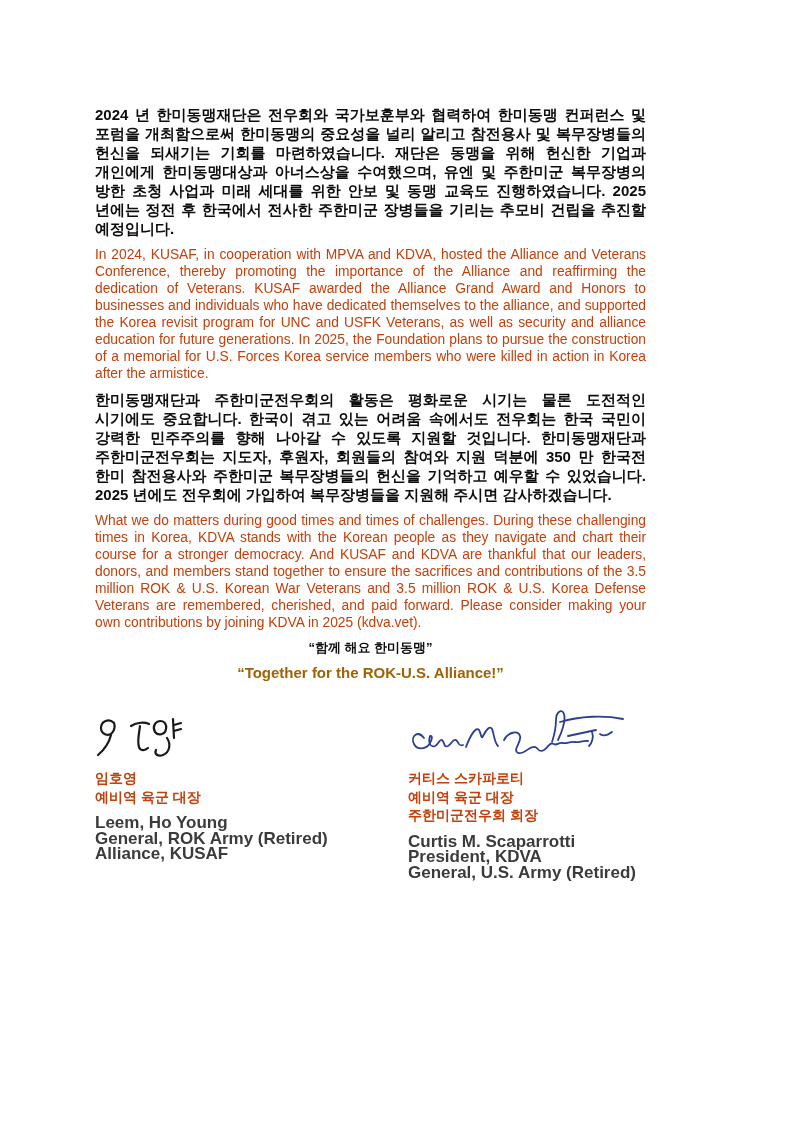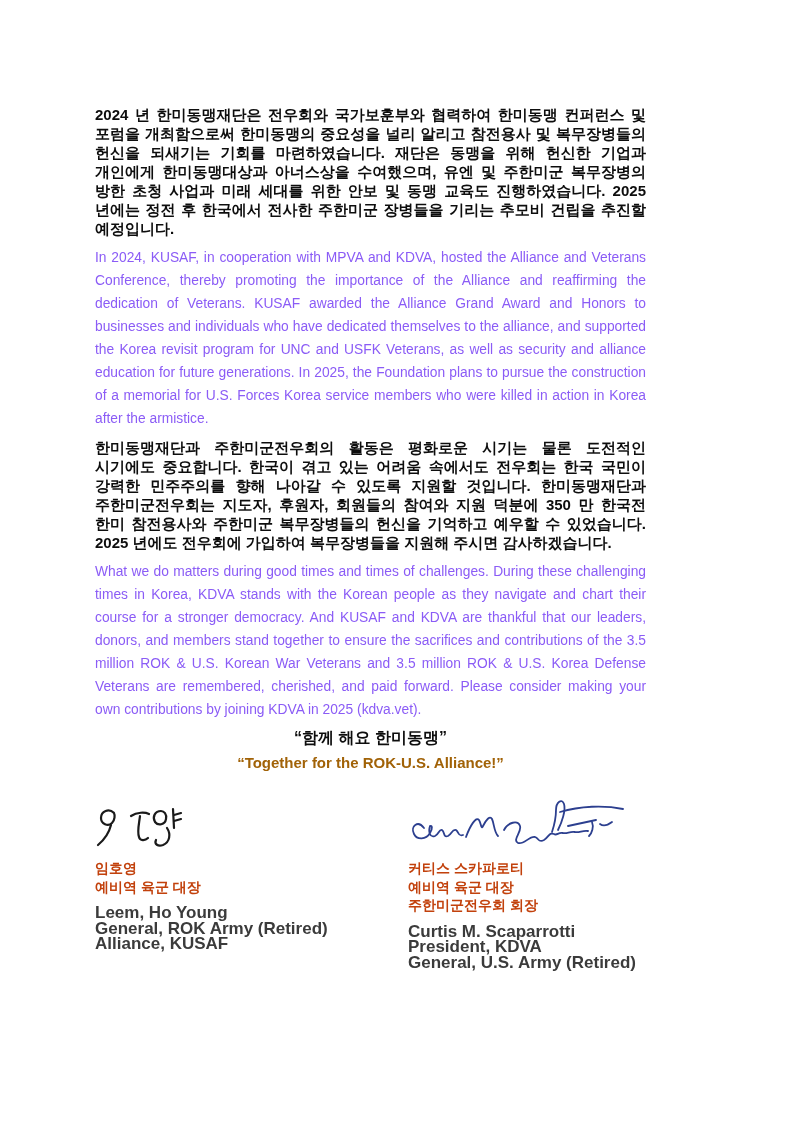--- a/index.html
+++ b/index.html
@@ -30,29 +30,29 @@
   }
   p.ko {
     font-size: 15px;
     line-height: 19px;
     font-weight: bold;
     color: #0d0d0d;
     word-break: keep-all;
   }
   p.en {
     font-size: 13.8px;
-    line-height: 23px;
-    color: #8b5cf6;
+    line-height: 17px;
+    color: #c2410c;
   }
   .slogan {
     margin-top: 4px;
     text-align: center;
   }
   .slogan-ko {
-    font-size: 16px;
+    font-size: 13px;
     line-height: 17px;
     font-weight: bold;
     color: #0d0d0d;
   }
   .slogan-en {
     margin-top: 7px;
     font-size: 15px;
     line-height: 19px;
     font-weight: bold;
     color: #a16207;

